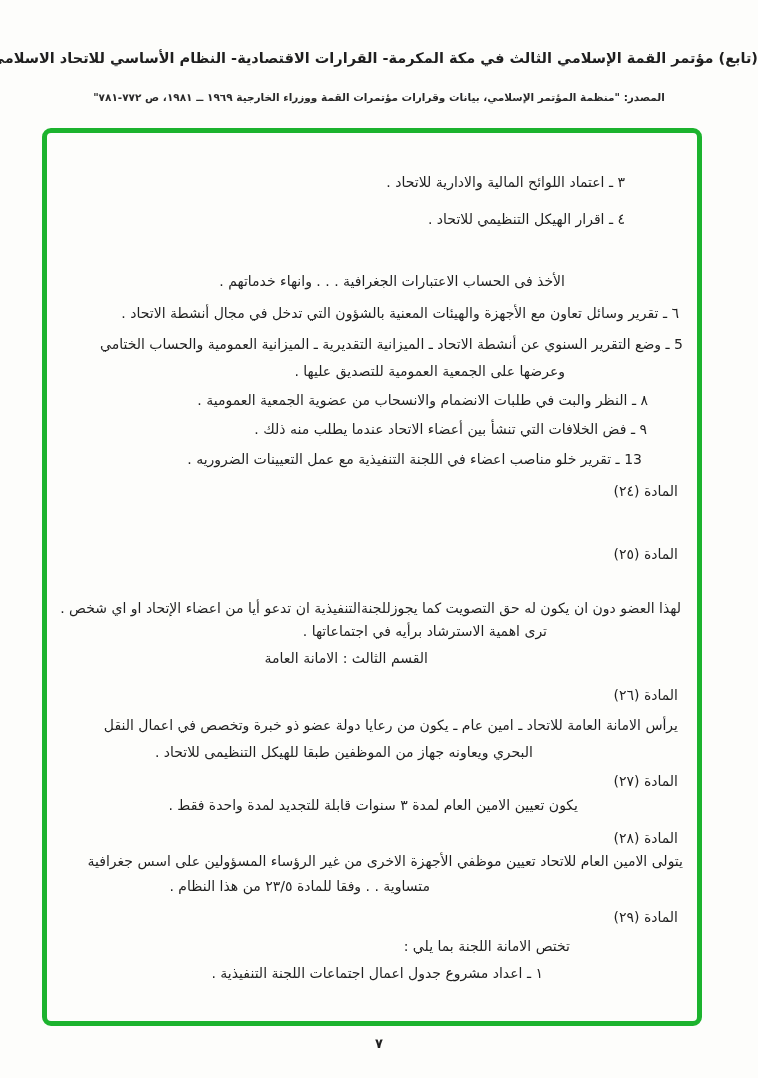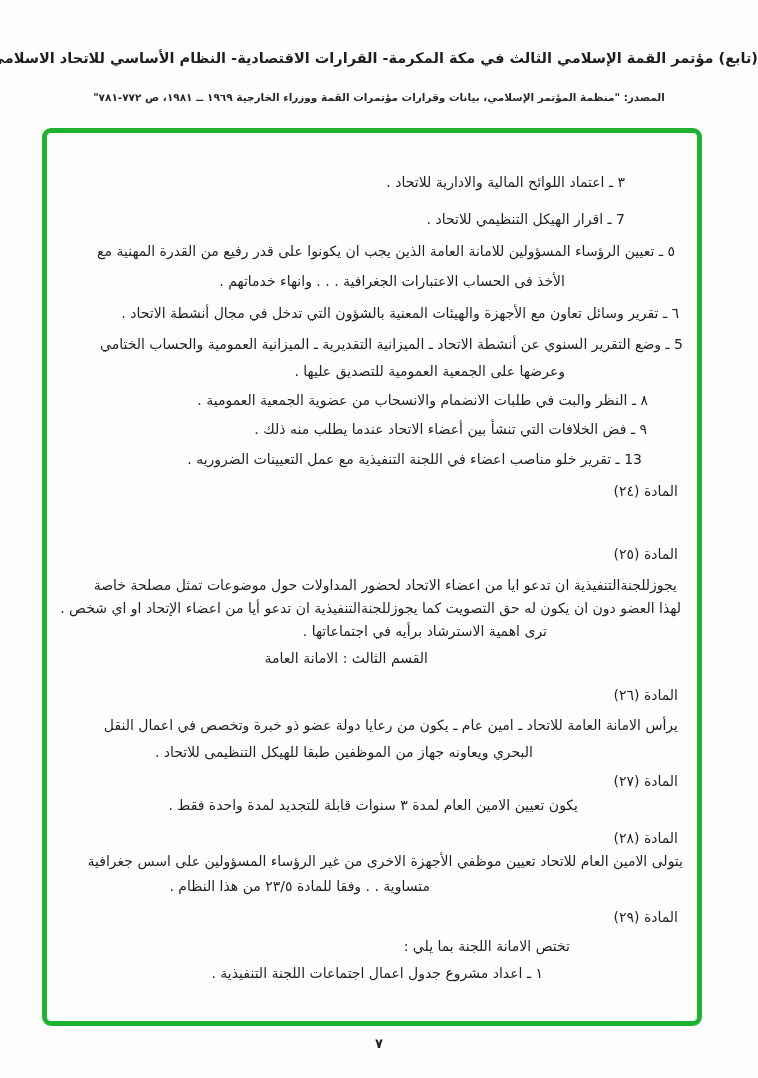--- a/index.html
+++ b/index.html
@@ -40,32 +40,30 @@
 <body style="--frame-green: #1cb32e; --ink: #1f1f1f;">
 
 <div class="page">
 
   <div class="hdr-title">(تابع) مؤتمر القمة الإسلامي الثالث في مكة المكرمة- القرارات الاقتصادية- النظام الأساسي للاتحاد الاسلامي لمالكي البواخر</div>
   <div class="hdr-source">المصدر: "منظمة المؤتمر الإسلامي، بيانات وقرارات مؤتمرات القمة ووزراء الخارجية ١٩٦٩ ــ ١٩٨١، ص ٧٧٢-٧٨١"</div>
 
   <div class="frame"></div>
 
   <div class="ln" style="top:172px;right:133px">٣ ـ اعتماد اللوائح المالية والادارية للاتحاد .</div>
-  <div class="ln" style="top:209px;right:133px">7 ـ اقرار الهيكل التنظيمي للاتحاد .</div>
-  <div class="ln" style="top:241px;right:83px">٥ ـ تعيين الرؤساء المسؤولين للامانة العامة الذين يجب ان يكونوا على قدر رفيع من القدرة المهنية مع</div>
+  <div class="ln" style="top:209px;right:133px">٤ ـ اقرار الهيكل التنظيمي للاتحاد .</div>
   <div class="ln" style="top:271px;right:193px">الأخذ فى الحساب الاعتبارات الجغرافية . . .  وانهاء خدماتهم .</div>
   <div class="ln" style="top:303px;right:79px">٦ ـ تقرير وسائل تعاون مع الأجهزة والهيئات المعنية بالشؤون التي تدخل في مجال أنشطة  الاتحاد .</div>
   <div class="ln" style="top:334px;right:75px">5 ـ وضع التقرير السنوي عن أنشطة الاتحاد ـ الميزانية التقديرية ـ الميزانية العمومية والحساب الختامي</div>
   <div class="ln" style="top:361px;right:193px">وعرضها على الجمعية العمومية للتصديق عليها .</div>
   <div class="ln" style="top:390px;right:110px">٨ ـ النظر والبت في طلبات الانضمام والانسحاب من عضوية الجمعية العمومية .</div>
   <div class="ln" style="top:419px;right:111px">٩ ـ فض الخلافات التي تنشأ بين أعضاء الاتحاد عندما يطلب منه ذلك .</div>
   <div class="ln" style="top:449px;right:116px">13 ـ تقرير خلو مناصب اعضاء في اللجنة التنفيذية مع عمل التعيينات الضروريه .</div>
   <div class="ln" style="top:481px;right:80px">المادة (٢٤)</div>
   <div class="ln" style="top:544px;right:80px">المادة (٢٥)</div>
-  <div class="ln" style="top:575px;right:81px">يجوزللجنةالتنفيذية ان تدعو ايا من اعضاء الاتحاد لحضور المداولات حول موضوعات تمثل مصلحة خاصة</div>
   <div class="ln" style="top:621px;right:211px">ترى اهمية الاسترشاد برأيه في اجتماعاتها .</div>
   <div class="ln" style="top:598px;right:77px">لهذا العضو دون ان يكون له حق التصويت كما يجوزللجنةالتنفيذية ان تدعو أيا من اعضاء الإتحاد او اي شخص .</div>
   <div class="ln bold" style="top:648px;right:330px">القسم الثالث : الامانة العامة</div>
   <div class="ln" style="top:685px;right:80px">المادة (٢٦)</div>
   <div class="ln" style="top:715px;right:80px">يرأس الامانة العامة للاتحاد ـ امين عام ـ يكون من رعايا دولة عضو ذو خبرة وتخصص في اعمال النقل</div>
   <div class="ln" style="top:742px;right:225px">البحري ويعاونه جهاز من الموظفين طبقا للهيكل التنظيمى للاتحاد .</div>
   <div class="ln" style="top:771px;right:80px">المادة (٢٧)</div>
   <div class="ln" style="top:795px;right:180px">يكون تعيين الامين العام لمدة ٣ سنوات قابلة للتجديد لمدة واحدة فقط .</div>
   <div class="ln" style="top:828px;right:80px">المادة (٢٨)</div>
   <div class="ln" style="top:851px;right:75px">يتولى الامين العام للاتحاد تعيين موظفي الأجهزة الاخرى من غير الرؤساء المسؤولين على اسس جغرافية</div>

